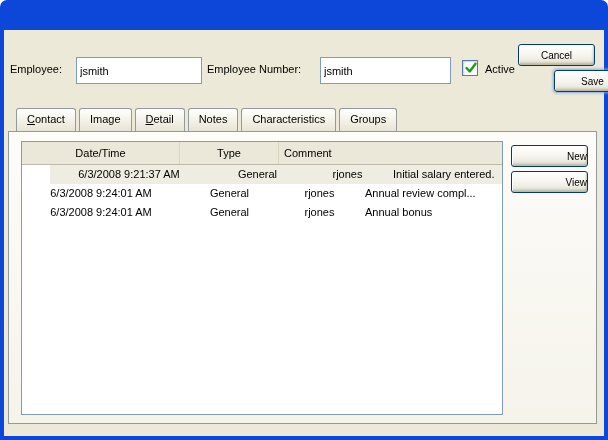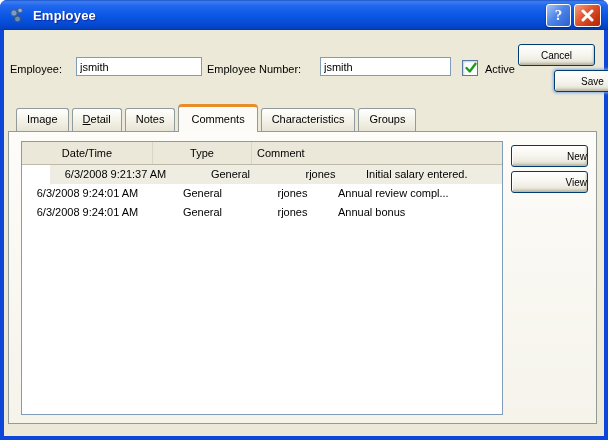--- a/index.html
+++ b/index.html
@@ -23,21 +23,21 @@
     box-shadow:0 1px 2px rgba(0,10,60,.5); }
   .help-btn { background:linear-gradient(135deg,#A8C6F8 0%,#4E86E8 45%,#2B5FD4 100%);
     color:#fff; font-size:15px; font-weight:bold; font-family:"Liberation Serif",serif; }
   .close-btn { width:27px;
     background:linear-gradient(135deg,#F2A284 0%,#E35A35 40%,#C93511 75%,#AA2A0C 100%); }
 
   
   .client { position:absolute; left:4px; top:30px; width:600px; height:406px; background:#ECE9D8; }
 
   .label { position:absolute; line-height:13px; white-space:nowrap; }
-  .xp-input { position:absolute; height:19px; border:1px solid #7F9DB9; background:#fff;
+  .xp-input { position:absolute; height:27px; border:1px solid #7F9DB9; background:#fff;
     font-family:inherit; font-size:11px; padding:0 3px; outline:none; }
 
   .xp-btn { position:absolute; width:77px; height:22px; border:1px solid #003C74; border-radius:3px;
     background:linear-gradient(180deg,#FFFFFF 0%,#F7F6F0 45%,#EFEDE3 72%,#DCD8CA 100%);
     box-shadow:inset 1px 1px 0 #FFFFFF, inset -1px -2px 2px rgba(157,149,125,.5);
     font-family:inherit; font-size:10px; color:#000; cursor:default; }
   .xp-btn.default { box-shadow:0 0 3px 1px #7FA7E8, inset 1px 1px 0 #FFFFFF,
     inset -1px -2px 2px rgba(157,149,125,.5); }
 
   .checkbox { position:absolute; width:16px; height:16px; background:#fff;
@@ -62,76 +62,56 @@
     background:linear-gradient(180deg,#FDFCF9 0%,#F5F3EA 100%); }
 
   .grid { position:absolute; left:12px; top:9px; width:482px; height:274px;
     border:1px solid #7F9DB9; background:#fff; overflow:hidden; }
   .grid-header { display:flex; height:23px; background:#EBE8DA; border-bottom:1px solid #BDBAA8; }
   .gh-cell { line-height:22px; text-align:center; border-right:1px solid #D8D5C3;
     white-space:nowrap; overflow:hidden; }
   .grid-row { display:flex; height:19px; line-height:19px; }
   .grid-row.selected { background:#EFEDE1;margin-left:28px; }
   .g-cell { white-space:nowrap; overflow:hidden; text-align:center; }
-  .c-datetime { width:131px; }
+  .c-datetime { width:158px; }
   .c-type { width:99px; }
   .c-user { width:81px; }
   .c-comment { flex:1; text-align:left; padding-left:5px; border-right:none; }
 
   .panel .xp-btn { left:502px;text-align:right; }
 </style>
 </head>
 <body>
 
 <div class="window">
 
-  <div class="titlebar">
-    <svg class="app-icon" viewBox="0 0 18 18">
-      <circle cx="6" cy="7" r="3.2" fill="#7A9CC6" stroke="#3E5C84" stroke-width="1"></circle>
-      <circle cx="12" cy="4.5" r="2.4" fill="#90B0D6" stroke="#3E5C84" stroke-width="1"></circle>
-      <circle cx="9.5" cy="13" r="3" fill="#6A8CB6" stroke="#32507A" stroke-width="1"></circle>
-      <line x1="8" y1="9" x2="9" y2="11" stroke="#3E5C84" stroke-width="1"></line>
-      <line x1="8.5" y1="5.8" x2="10.5" y2="5" stroke="#3E5C84" stroke-width="1"></line>
-    </svg>
-    <span class="title-text">Employee</span>
-    <div class="titlebar-buttons">
-      <div class="tb-btn help-btn">
-        <span>?</span>
-      </div>
-      <div class="tb-btn close-btn">
-        <svg width="13" height="13" viewBox="0 0 13 13">
-          <path d="M2 2 L11 11 M11 2 L2 11" stroke="#fff" stroke-width="3" stroke-linecap="round"></path>
-        </svg>
-      </div>
-    </div>
-  </div>
 
   <div class="client">
 
     <span class="label" style="left:6px; top:33px;">Employee:</span>
     <input class="xp-input" style="left: 72px; top: 27px; width: 126px;" type="text" value="jsmith">
 
     <span class="label" style="left:203px; top:33px;">Employee Number:</span>
     <input class="xp-input" style="left: 316px; top: 27px; width: 131px;" type="text" value="jsmith">
 
     <div class="checkbox" style="left:458px; top:30px;">
       <svg width="14" height="14" viewBox="0 0 14 14">
         <path d="M2.5 7 L5.8 10.5 L11.5 2.8" fill="none" stroke="#1A9C1A" stroke-width="2.4" stroke-linecap="round" stroke-linejoin="round"></path>
       </svg>
     </div>
     <span class="label" style="left:481px; top:33px;">Active</span>
 
     <button class="xp-btn" style="left:514px; top:14px;">Cancel</button>
     <button class="xp-btn default" style="left:514px; top:40px;margin-left:36px;">Save</button>
 
     <div class="tabstrip">
+      <div class="tab"><span class="hot">C</span><span>ontact</span></div>
       <div class="tab"><span class="hot"></span><span>Image</span></div>
       <div class="tab"><span class="hot">D</span><span>etail</span></div>
       <div class="tab"><span class="hot"></span><span>Notes</span></div>
-      <div class="tab active"><span class="hot"></span><span>Comments</span></div>
       <div class="tab"><span class="hot"></span><span>Characteristics</span></div>
       <div class="tab"><span class="hot"></span><span>Groups</span></div>
     </div>
 
     <div class="panel">
 
       <div class="grid">
         <div class="grid-header">
           <div class="gh-cell c-datetime">Date/Time</div>
           <div class="gh-cell c-type">Type</div>

